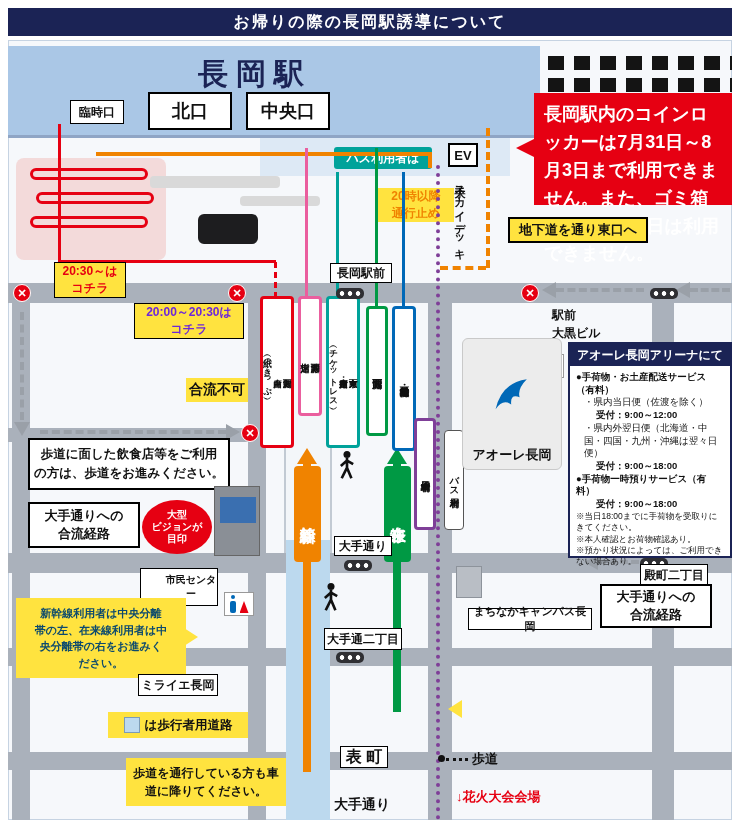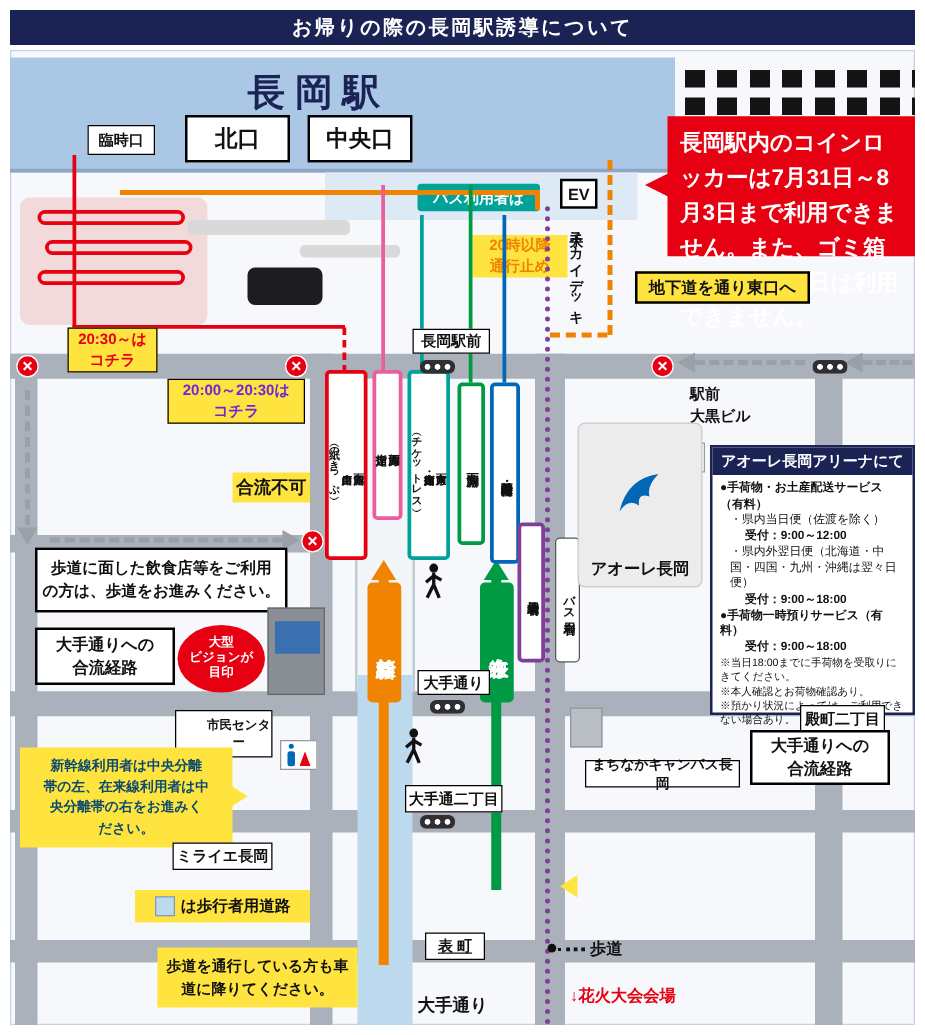--- a/index.html
+++ b/index.html
@@ -189,21 +189,21 @@
 大黒ビル</div>
 
   <div class="building" style="left:462px;top:338px;width:100px;height:132px;"></div>
   <div class="abs" style="left:486px;top:372px;width:48px;height:48px;">
     <svg width="48" height="48" viewBox="0 0 40 40">
         <path d="M8 31 Q13 9 34 6 Q26 14 28 21 Q20 18 21 27 Q14 22 8 31 Z" fill="#0068b7"></path>
       </svg>
   </div>
   <div class="plainlabel" style="left:462px;top:446px;width:100px;text-align:center;font-size:13px;">アオーレ長岡</div>
 
-  <div class="panel" style="left:568px;top:356px;width:164px;height:216px;">
+  <div class="panel" style="left:568px;top:342px;width:164px;height:216px;">
     <div class="panelhead">アオーレ長岡アリーナにて</div>
     <div class="panelbody">
       <div class="pl svc">●手荷物・お土産配送サービス（有料）</div>
       <div class="pl ind">・県内当日便（佐渡を除く）</div>
       <div class="pl ind2">受付：9:00～12:00</div>
       <div class="pl ind">・県内外翌日便（北海道・中国・四国・九州・沖縄は翌々日便）</div>
       <div class="pl ind2">受付：9:00～18:00</div>
       <div class="pl svc">●手荷物一時預りサービス（有料）</div>
       <div class="pl ind2">受付：9:00～18:00</div>
       <div class="pl note">※当日18:00までに手荷物を受取りにきてください。</div>
@@ -244,21 +244,21 @@
   <div class="wbox thin" style="left:324px;top:628px;width:78px;height:22px;font-size:12px;">大手通二丁目</div>
   <div class="wbox thin" style="left:138px;top:674px;width:80px;height:22px;font-size:12px;">ミライエ長岡</div>
 
   <div class="ybox" style="left:108px;top:712px;width:140px;height:26px;font-size:12.5px;gap:5px;">
     <span class="abs" style="position:static;display:inline-block;width:14px;height:14px;background:#bcd9ee;border:1px solid #7d9cb5;"></span>
     <span>は歩行者用道路</span>
   </div>
 
   <div class="tri" style="left:448px;top:700px;border-top:9px solid transparent;border-bottom:9px solid transparent;border-right:14px solid #ffe33f;"></div>
 
-  <div class="wbox thin" style="left:340px;top:746px;width:48px;height:22px;font-size:12px;text-decoration:underline;">表 町</div>
+  <div class="wbox thin" style="left:340px;top:746px;width:48px;height:22px;font-size:16px;">表 町</div>
   <div class="ybox ml" style="left:108px;top:758px;width:160px;height:48px;font-size:12px;line-height:1.5;margin-left:18px;">歩道を通行している方も車
 道に降りてください。</div>
 
   <div class="plainlabel" style="left:334px;top:796px;font-size:14px;">大手通り</div>
 
   <div class="abs" style="left:438px;top:755px;width:7px;height:7px;background:#111;border-radius:50%;"></div>
   <div class="ln" style="left:446px;top:758px;width:22px;border-top:3px dotted #111;"></div>
   <div class="plainlabel" style="left:472px;top:750px;font-size:13px;">歩道</div>
 
   <div class="plainlabel" style="left:456px;top:788px;font-size:13px;color:#e60012;">↓花火大会会場</div>

